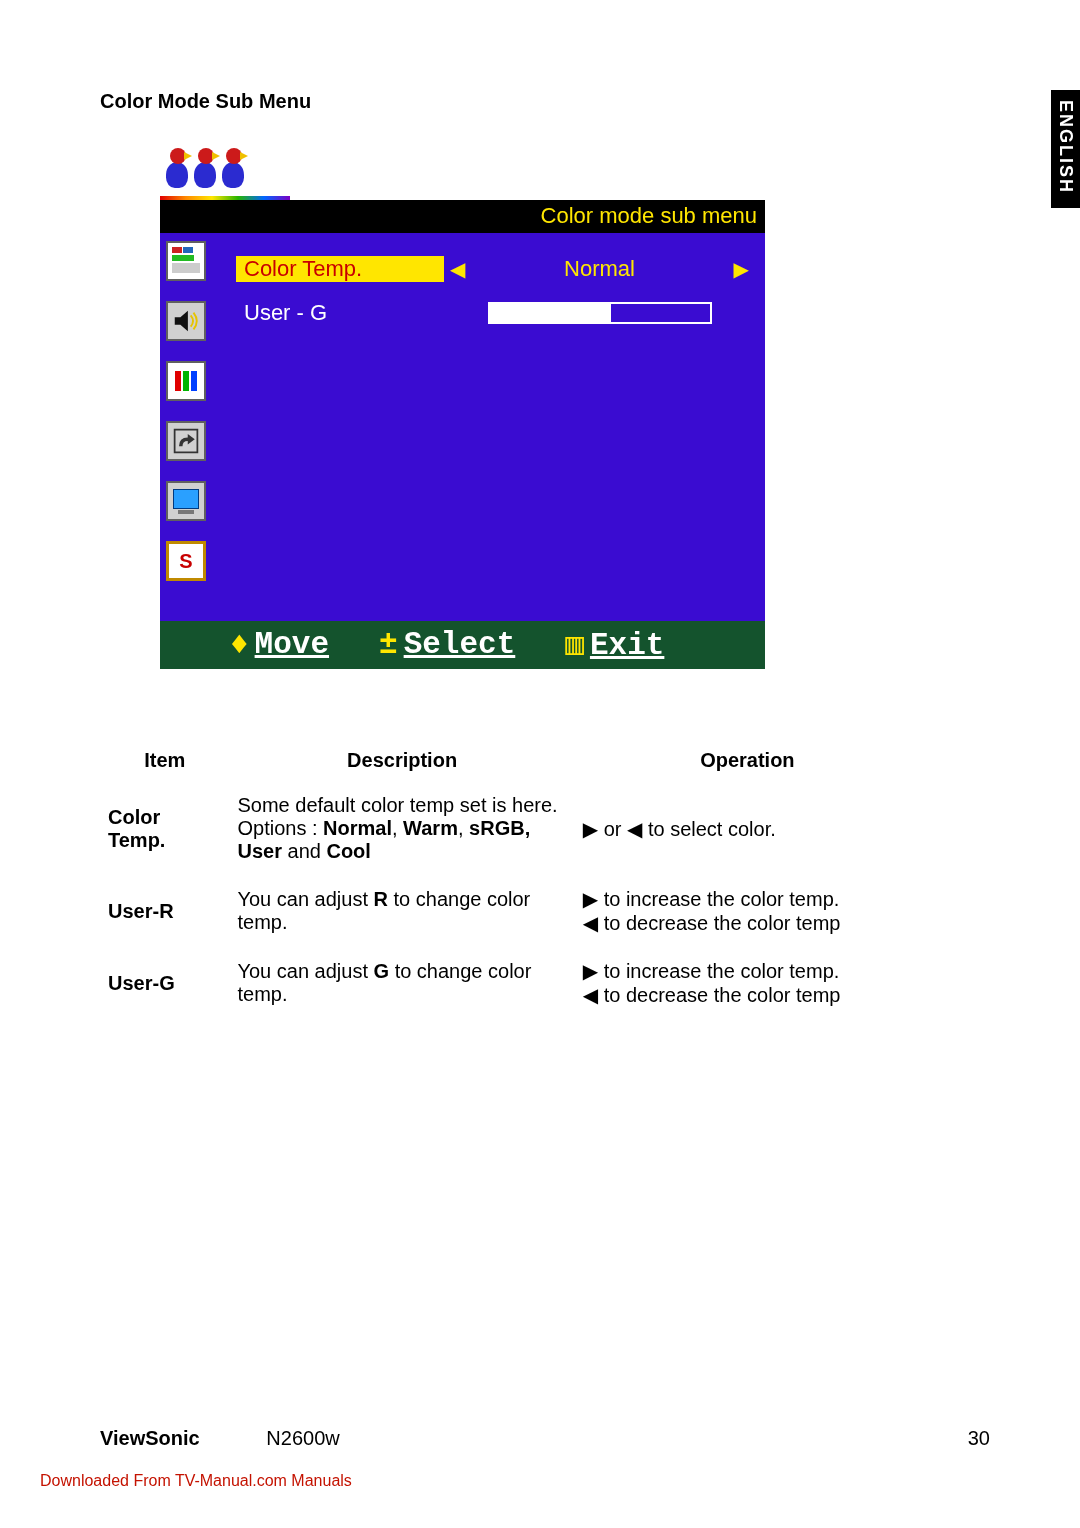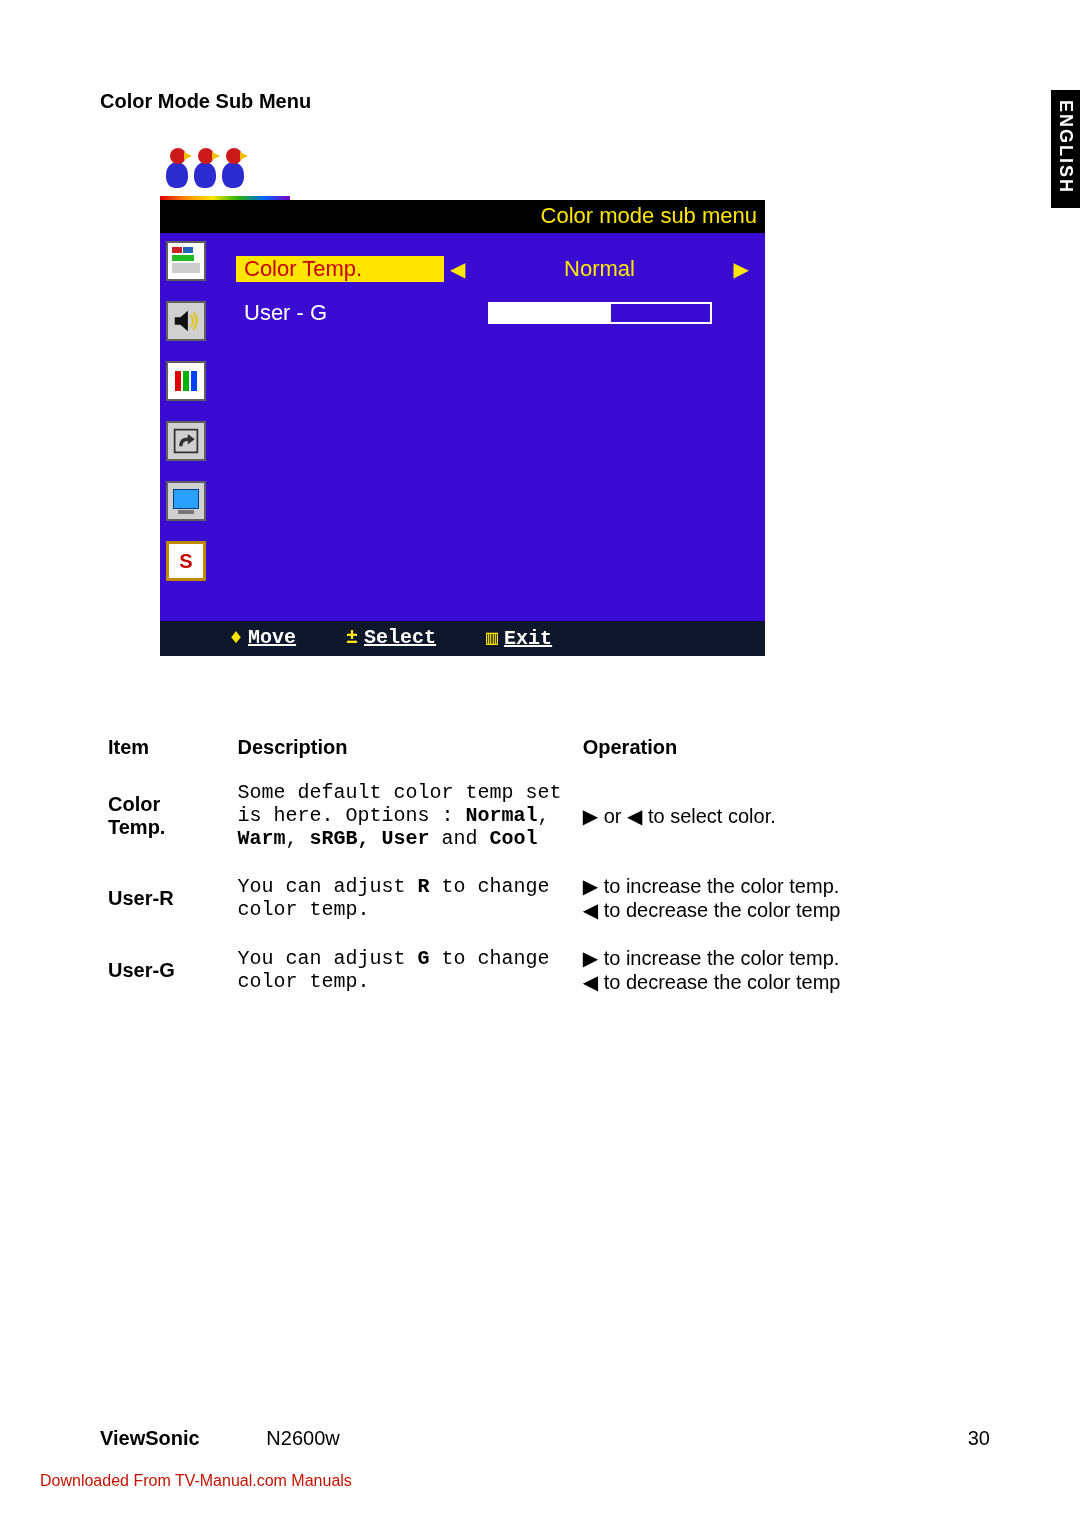--- a/index.html
+++ b/index.html
@@ -198,24 +198,24 @@
   border: 2px solid #fff;
   position: relative;
 }
 .slider .fill {
   position: absolute;
   left: 0; top: 0; bottom: 0;
   width: 55%;
   background: #fff;
 }
 .footer-bar {
-  background: #0f172a;
+  background: #14532d;
   color: #fff;
   font-family: "Courier New", monospace;
-  font-size: 20px;
+  font-size: 31px;
   font-weight: bold;
   padding: 4px 10px 6px 70px;
   display: flex;
   gap: 50px;
   align-items: center;
 }
 .footer-bar .sym { color: #ffe600; margin-right: 6px; }
 .footer-bar .lbl { text-decoration: underline; }
 
 
@@ -223,30 +223,30 @@
   margin-top: 70px;
   width: 820px;
   font-size: 20px;
   border-collapse: collapse;
 }
 .desc-table th {
   font-weight: bold;
   text-align: left;
   padding: 10px 8px;
 }
-.desc-table th.center { }
+.desc-table th.center { text-align: center; }
 .desc-table td {
   padding: 12px 8px;
   vertical-align: middle;
 }
 .desc-table .item-cell {
   font-weight: bold;
   width: 110px;
 }
-.desc-table .desc-cell { width: 320px; font-family: Liberation Mono, monospace; }
+.desc-table .desc-cell { width: 320px; }
 .desc-table .op-cell { width: 320px; }
 .footer-page {
   position: absolute;
   bottom: 78px;
   left: 100px;
   right: 90px;
   display: flex;
   justify-content: space-between;
   font-size: 20px;
 }

